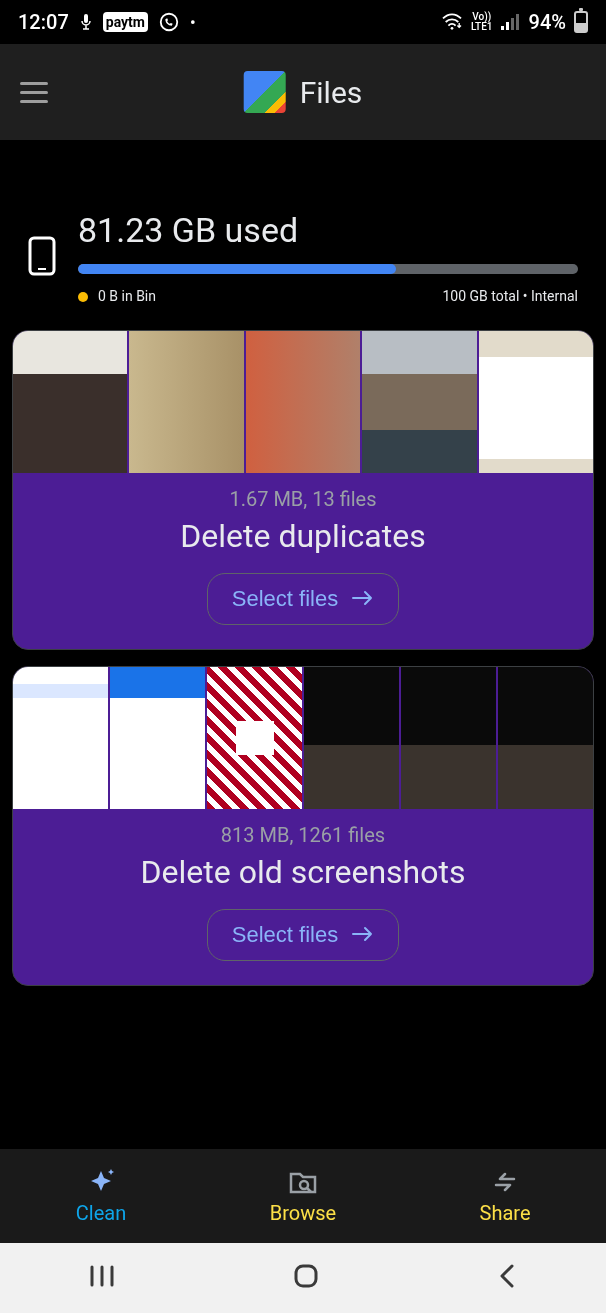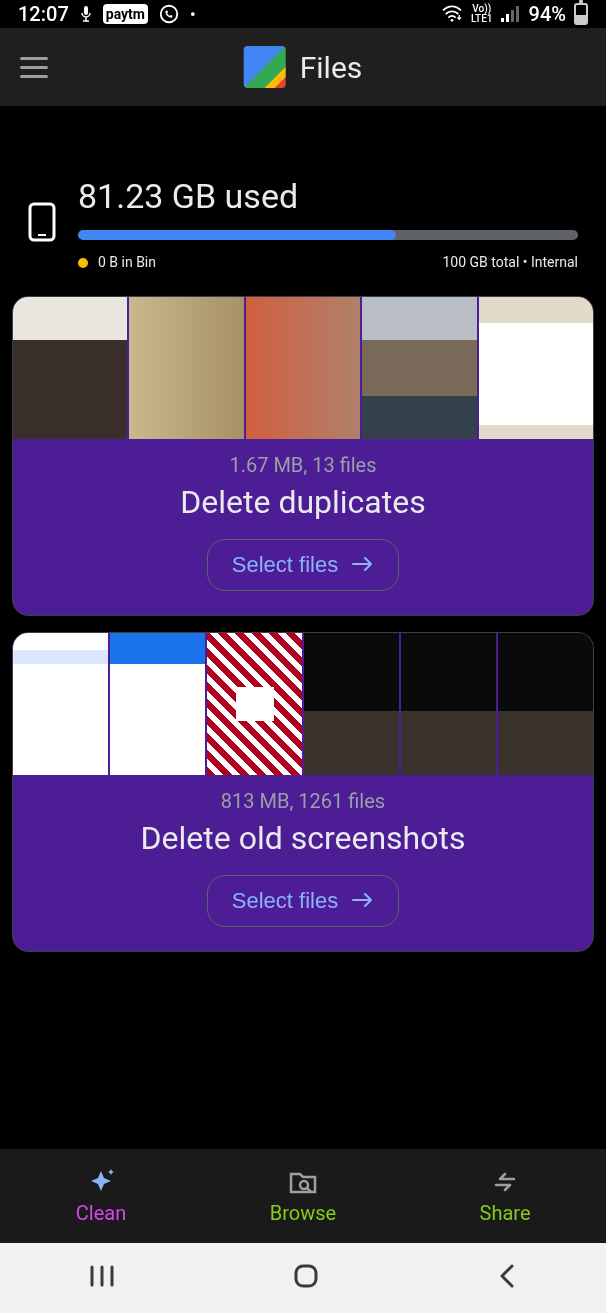--- a/index.html
+++ b/index.html
@@ -9,38 +9,38 @@
     background: #000;
     color: #fff;
     font-family: Roboto, "Segoe UI", Arial, sans-serif;
     overflow: hidden;
     position: relative;
   }
   
   .status-bar {
     display: flex;
     justify-content: space-between;
-    height: 28px;
+    height: 44px;
     padding: 0 18px;
     font-size: 20px;
     font-weight: 500;
     gap: 16px;
   }
   .status-left { display: flex; align-items: center; gap: 10px; }
   .status-right { display: flex; align-items: center; gap: 8px; }
   .status-icon { display: inline-flex; align-items: center; justify-content: center; }
   .paytm-badge { background: #fff; color: #000; font-size: 14px; font-weight: 700; padding: 3px 3px; border-radius: 4px; line-height: 1; }
   .lte-label { font-size: 10px; line-height: 1; text-align: center; }
   .batt-outline { width: 14px; height: 22px; border: 2px solid #ccc; border-radius: 3px; position: relative; }
   .batt-cap { position: absolute; top: -5px; left: 3px; width: 4px; height: 3px; background: #ccc; border-radius: 1px; }
   .batt-fill { position: absolute; bottom: 0; left: 0; right: 0; height: 43%; background: #ccc; }
 
   
   .app-bar {
-    height: 78px;
+    height: 96px;
     background: #1f1f1f;
     display: flex;
     align-items: center;
     padding: 0 20px;
     position: relative;
   }
   .hamburger { display: flex; flex-direction: column; gap: 6px; }
   .hamburger span { width: 28px; height: 3px; background: #9e9e9e; border-radius: 2px; }
   .app-title-wrap { position: absolute; left: 50%; transform: translateX(-50%); display: flex; align-items: center; gap: 14px; }
   .app-logo { width: 42px; height: 42px; background: linear-gradient(135deg,#4285f4 0 50%,#34a853 50% 75%,#fbbc05 75% 87%,#ea4335 87%); border-radius: 4px; }
@@ -129,24 +129,24 @@
     background: #1a1a1a;
     display: flex;
   }
   .nav-item {
     flex: 1;
     display: flex;
     flex-direction: column;
     align-items: center;
     justify-content: center;
     gap: 4px;
-    color: #84cc16;
+    color: #fde047;
     font-size: 20px;
   }
-  .nav-item.active { color: #d946ef; }
+  .nav-item.active { color: #0ea5e9; }
   .nav-icon { height: 30px; display: flex; align-items: center; justify-content: center; }
 
   
   .sys-nav {
     position: absolute;
     left: 0; right: 0; bottom: 0;
     height: 70px;
     background: #f1f1f1;
     display: flex;
     align-items: center;

